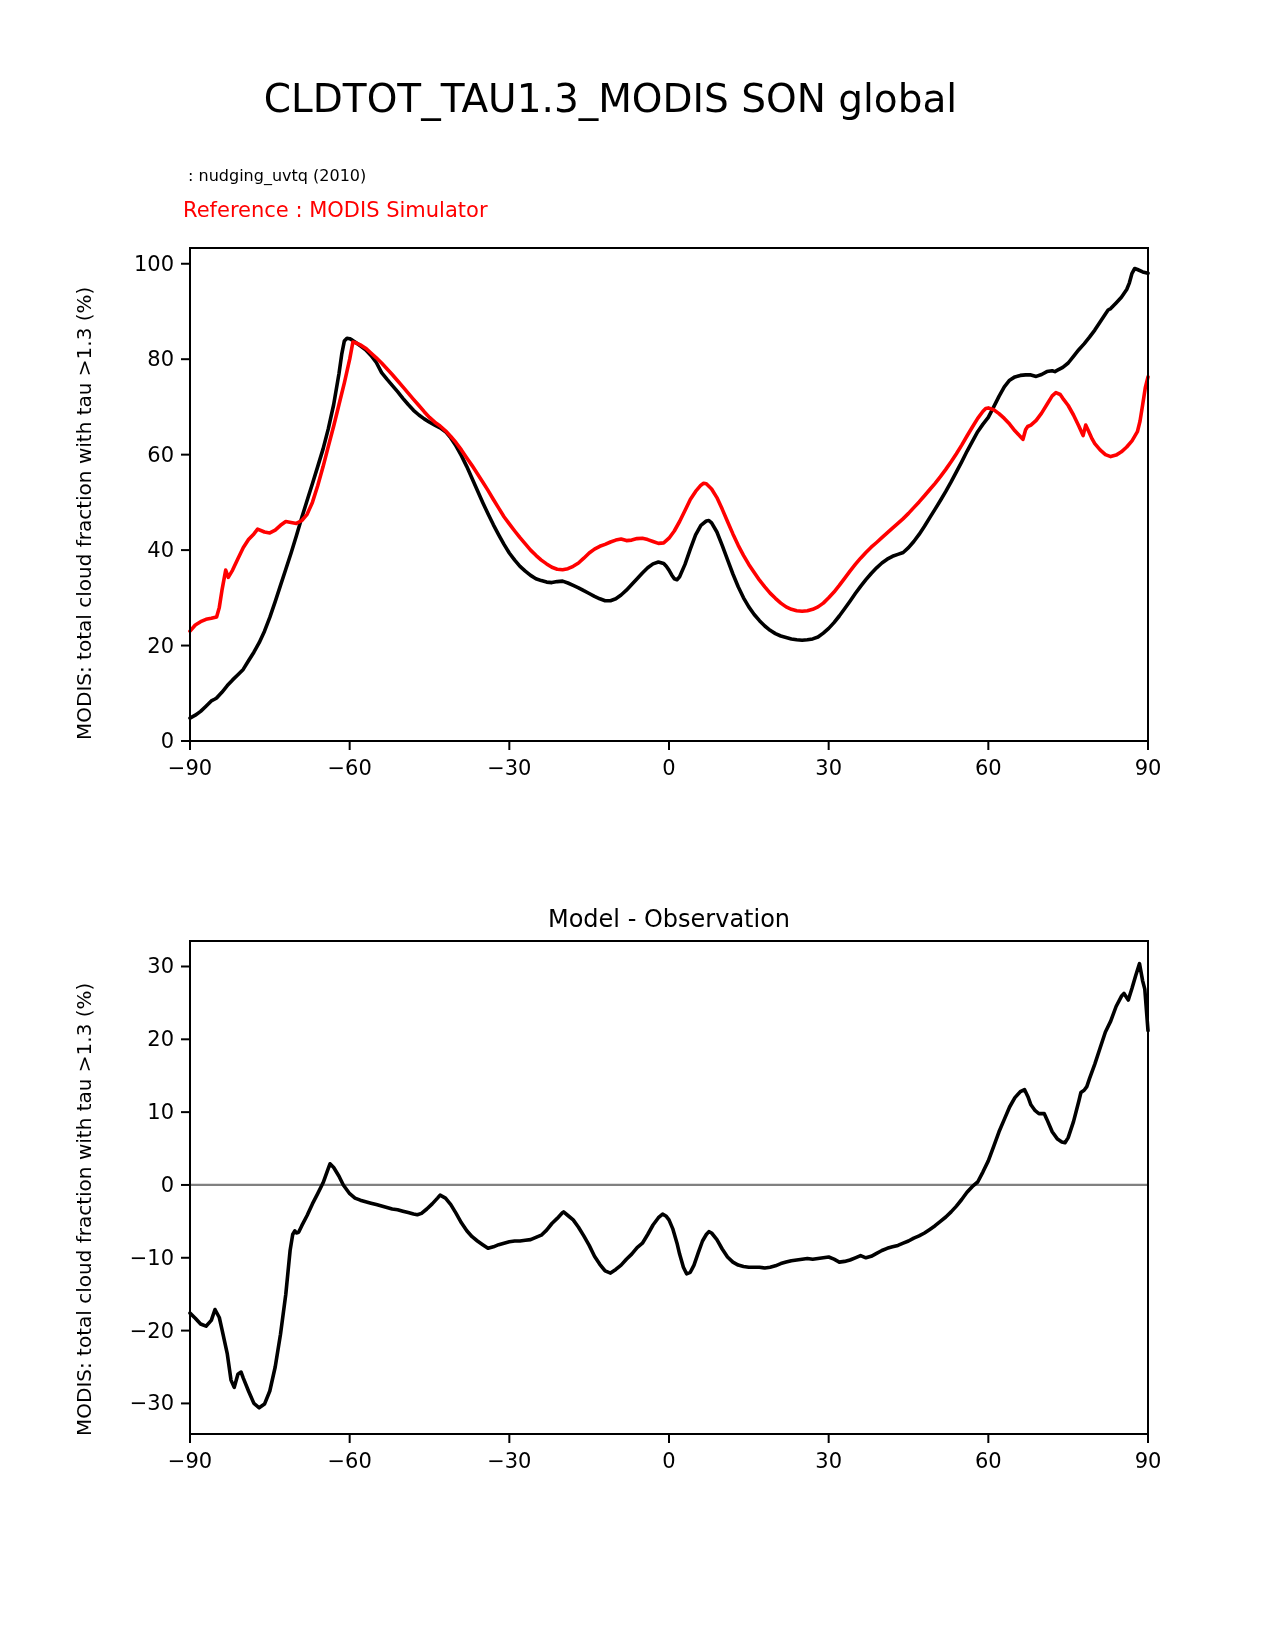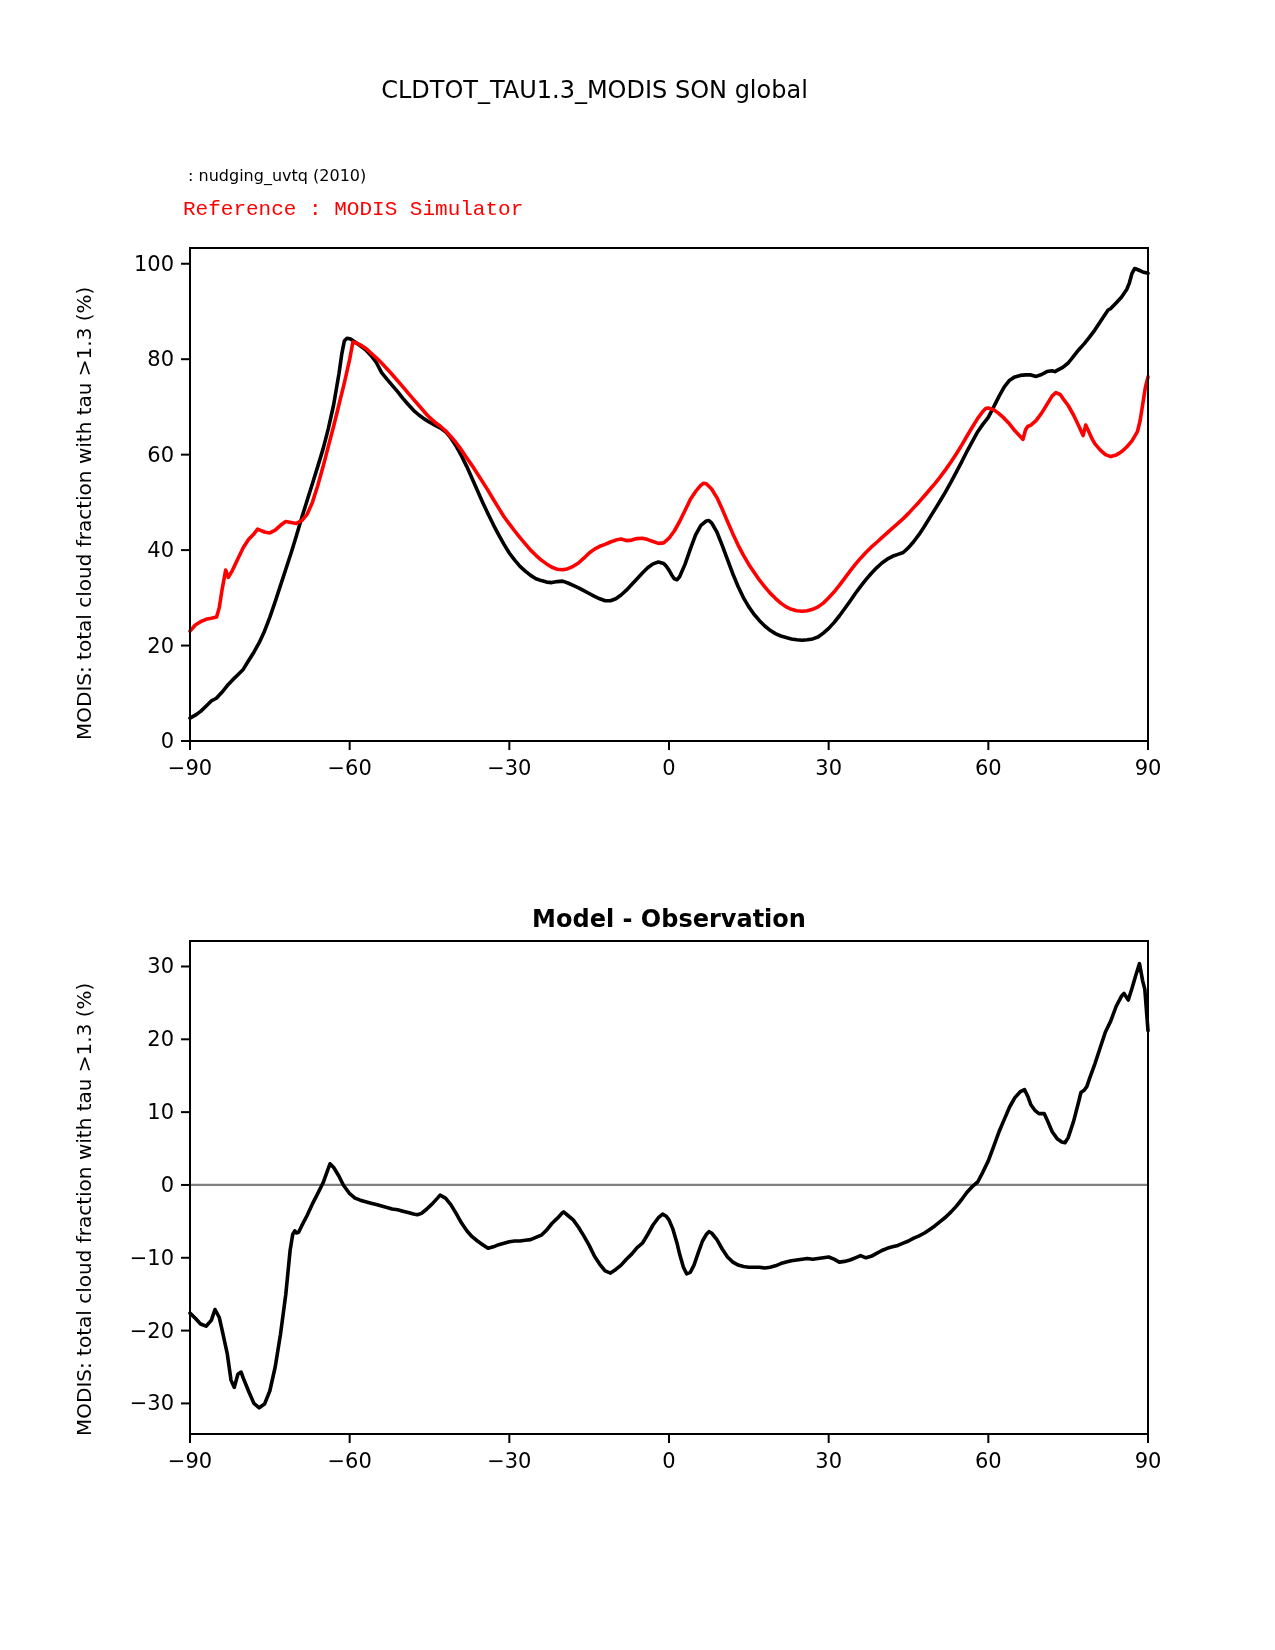--- a/index.html
+++ b/index.html
@@ -1,22 +1,22 @@
 <!DOCTYPE html>
 <html><head>
 <meta charset="utf-8">
 <style>
   html,body{margin:0;padding:0;background:#fff;}
   #page{position:relative;width:1275px;height:1650px;background:#ffffff;overflow:hidden;
         font-family:"DejaVu Sans","Liberation Sans",sans-serif;color:#000;}
   .abs{position:absolute;}
-  #main-title{left:0;top:76px;width:1189px;text-align:center;font-size:24px;color:#000;white-space:pre;}
+  #main-title{left:16px;top:76px;width:1189px;text-align:center;font-size:39px;color:#000;white-space:pre;}
   #legend-model{left:183px;top:166px;font-size:16px;color:#000;white-space:pre;}
-  #legend-ref{left:183px;top:198px;font-size:21px;color:#ff0000;white-space:pre;font-family:Liberation Mono, monospace;}
-  #panel2-title{left:190px;top:905px;width:958px;text-align:center;font-size:24px;color:#000;font-weight:bold;}
+  #legend-ref{left:183px;top:198px;font-size:21px;color:#ff0000;white-space:pre;}
+  #panel2-title{left:190px;top:905px;width:958px;text-align:center;font-size:24px;color:#000;}
   .ylab{font-size:20px;color:#000;white-space:nowrap;transform:rotate(-90deg);transform-origin:left bottom;}
   #ylab-top{left:96px;top:716px;}
   #ylab-bot{left:96px;top:1412px;}
   svg text{font-family:"DejaVu Sans","Liberation Sans",sans-serif;}
 </style>
 </head>
 <body>
 
 <div id="page">
   <div class="abs" id="main-title">CLDTOT_TAU1.3_MODIS SON global</div>

